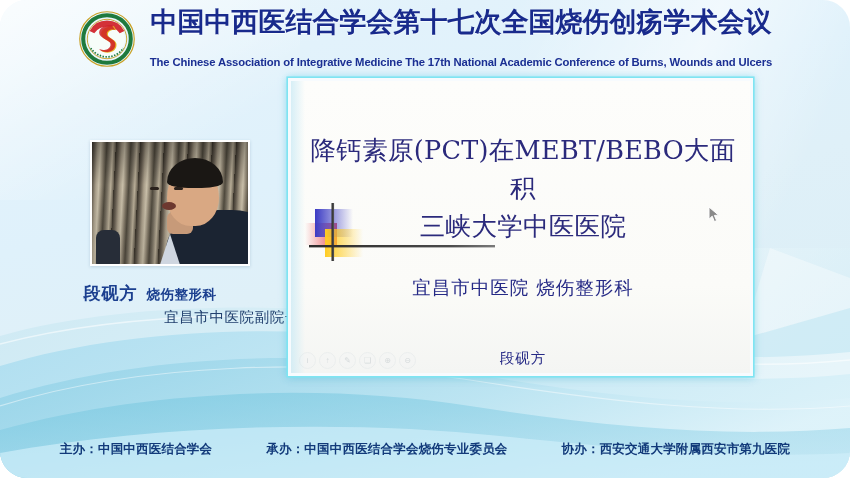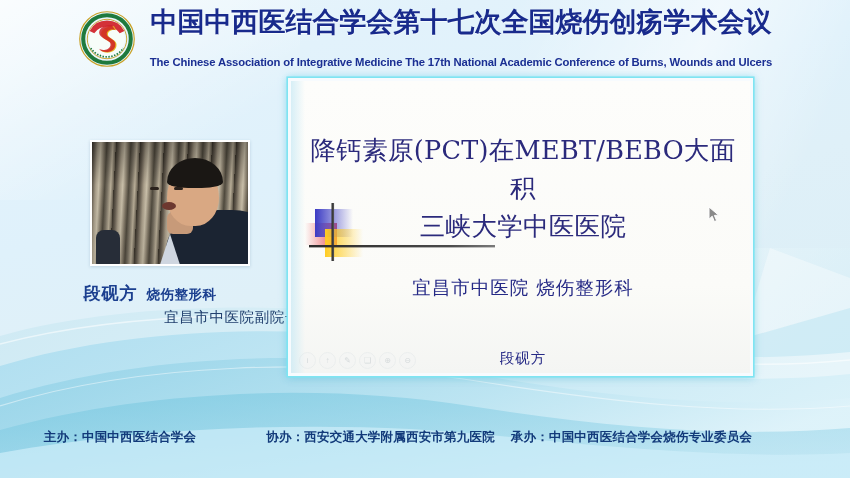--- a/index.html
+++ b/index.html
@@ -14,20 +14,21 @@
     position: relative;
     width: 850px; height: 478px;
     background: linear-gradient(165deg,
         #eaf6fc 0%,
         #e2f2fb 18%,
         #dff1fb 36%,
         #dff0f8 52%,
         #ddeff7 70%,
         #d9edf6 100%);
     overflow: hidden;
+    border-radius: 27px;
   }
 
   
   .sheen-tr {
     position: absolute; top: 0; right: 0;
     width: 330px; height: 260px;
     background: linear-gradient(115deg, rgba(255,255,255,0) 0%, rgba(255,255,255,.55) 45%, rgba(255,255,255,0) 80%);
     pointer-events: none;
   }
   .sheen-tl {
@@ -236,23 +237,23 @@
     border: 1px solid #d3dade;
     display: flex; align-items: center; justify-content: center;
     font-size: 8px; color: #8d9aa3; line-height: 1;
   }
 
   
   .cursor { position: absolute; left: 708px; top: 206px; width: 12px; height: 17px; }
 
   
   .footer {
-    position: absolute; left: 0; bottom: 16px; width: 850px; height: 50px;
+    position: absolute; left: 0; bottom: 4px; width: 850px; height: 50px;
     display: flex; align-items: center; justify-content: center;
-    gap: 16px;
+    gap: 0px;
     margin-top: 16px;
   }
   .footer-item {
     font-family: "DejaVu Sans", "Liberation Sans", sans-serif;
     font-size: 12.5px; font-weight: bold; color: #123a7a;
     white-space: nowrap;
     letter-spacing: .2px;
   }
   .fi1 { margin-right: 54px; }
   .fi2 { margin-right: 54px; }
@@ -404,17 +405,17 @@
       </div>
     </div>
   </div>
 
   <svg class="cursor" viewBox="0 0 12 17">
     <path d="M1,1 L1,13.2 L4.2,10.2 L6.4,15.6 L8.6,14.6 L6.4,9.4 L10.6,9.2 Z" fill="#8a8a8a" stroke="#ffffff" stroke-width="1"></path>
   </svg>
 
   <div class="footer">
     <div class="footer-item fi1">主办：中国中西医结合学会</div>
+    <div class="footer-item fi2">承办：中国中西医结合学会烧伤专业委员会</div>
     <div class="footer-item fi3">协办：西安交通大学附属西安市第九医院</div>
-    <div class="footer-item fi2">承办：中国中西医结合学会烧伤专业委员会</div>
   </div>
 
 </div>
 
 </body></html>

